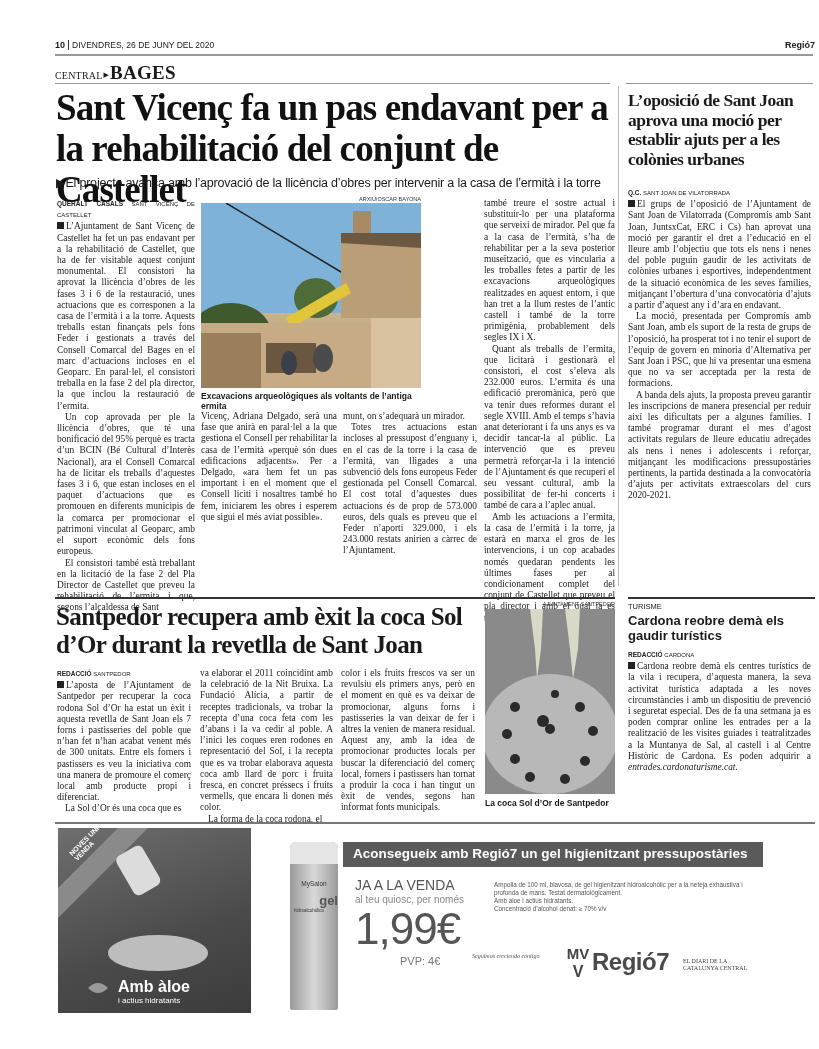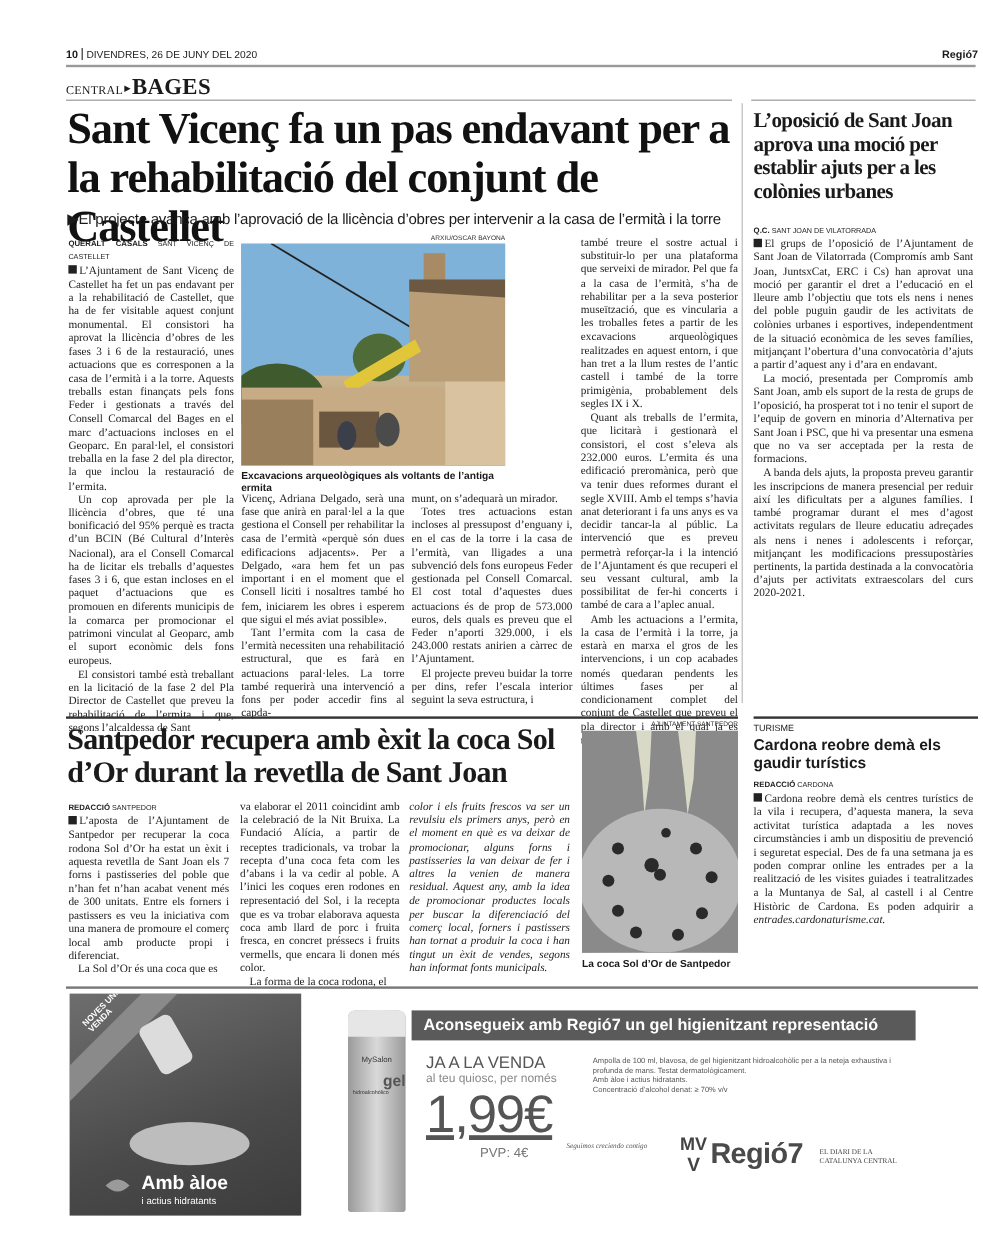--- a/index.html
+++ b/index.html
@@ -101,26 +101,24 @@
     <rect x="65" y="140" width="50" height="30" fill="#6b5640"></rect>
     <ellipse cx="122" cy="155" rx="10" ry="14" fill="#4b4b4b"></ellipse>
     <ellipse cx="88" cy="160" rx="8" ry="12" fill="#3b3f4a"></ellipse>
     <rect x="170" y="115" width="50" height="70" fill="#d8c2a0"></rect>
   </svg>
 </div>
 <div class="abs caption" style="left:201px; top:391px; width:230px;">Excavacions arqueològiques als voltants de l’antiga ermita</div>
 
 <div class="abs col" style="left:201px; top:411px; width:136px;">
   <p class="first">Vicenç, Adriana Delgado, serà una fase que anirà en paral·lel a la que gestiona el Consell per rehabilitar la casa de l’ermità «perquè són dues edificacions adjacents». Per a Delgado, «ara hem fet un pas important i en el moment que el Consell liciti i nosaltres també ho fem, iniciarem les obres i esperem que sigui el més aviat possible».</p>
-  <p>Tant l’ermita com la casa de l’ermità necessiten una rehabilitació estructural, que es farà en actuacions paral·leles. La torre també requerirà una intervenció a fons per poder accedir fins al capda-</p>
 </div>
 <div class="abs col" style="left:343px; top:411px; width:134px;">
   <p class="first">munt, on s’adequarà un mirador.</p>
   <p>Totes tres actuacions estan incloses al pressupost d’enguany i, en el cas de la torre i la casa de l’ermità, van lligades a una subvenció dels fons europeus Feder gestionada pel Consell Comarcal. El cost total d’aquestes dues actuacions és de prop de 573.000 euros, dels quals es preveu que el Feder n’aporti 329.000, i els 243.000 restats anirien a càrrec de l’Ajuntament.</p>
-  <p>El projecte preveu buidar la torre per dins, refer l’escala interior seguint la seva estructura, i</p>
 </div>
 <div class="abs col" style="left:484px; top:198px; width:131px;">
   <p class="first">també treure el sostre actual i substituir-lo per una plataforma que serveixi de mirador. Pel que fa a la casa de l’ermità, s’ha de rehabilitar per a la seva posterior museïtzació, que es vincularia a les troballes fetes a partir de les excavacions arqueològiques realitzades en aquest entorn, i que han tret a la llum restes de l’antic castell i també de la torre primigènia, probablement dels segles IX i X.</p>
   <p>Quant als treballs de l’ermita, que licitarà i gestionarà el consistori, el cost s’eleva als 232.000 euros. L’ermita és una edificació preromànica, però que va tenir dues reformes durant el segle XVIII. Amb el temps s’havia anat deteriorant i fa uns anys es va decidir tancar-la al públic. La intervenció que es preveu permetrà reforçar-la i la intenció de l’Ajuntament és que recuperi el seu vessant cultural, amb la possibilitat de fer-hi concerts i també de cara a l’aplec anual.</p>
   <p>Amb les actuacions a l’ermita, la casa de l’ermità i la torre, ja estarà en marxa el gros de les intervencions, i un cop acabades només quedaran pendents les últimes fases per al condicionament complet del conjunt de Castellet que preveu el pla director i amb el qual ja es treballa fa uns tres anys.</p>
 </div>
 
 <h2 class="abs side-h">L’oposició de Sant Joan aprova una moció per establir ajuts per a les colònies urbanes</h2>
 <div class="abs col" style="left:628px; top:187px; width:183px;">
   <div class="byline"><b>Q.C.</b> <span>SANT JOAN DE VILATORRADA</span></div>
@@ -135,21 +133,21 @@
 
 <div class="abs col" style="left:57px; top:668px; width:134px;">
   <div class="byline"><b>REDACCIÓ</b> <span>SANTPEDOR</span></div>
   <p class="first"><span class="sq"></span><span>L’aposta de l’Ajuntament de Santpedor per recuperar la coca rodona Sol d’Or ha estat un èxit i aquesta revetlla de Sant Joan els 7 forns i pastisseries del poble que n’han fet n’han acabat venent més de 300 unitats. Entre els forners i pastissers es veu la iniciativa com una manera de promoure el comerç local amb producte propi i diferenciat.</span></p>
   <p>La Sol d’Or és una coca que es</p>
 </div>
 <div class="abs col" style="left:200px; top:668px; width:133px;">
   <p class="first">va elaborar el 2011 coincidint amb la celebració de la Nit Bruixa. La Fundació Alícia, a partir de receptes tradicionals, va trobar la recepta d’una coca feta com les d’abans i la va cedir al poble. A l’inici les coques eren rodones en representació del Sol, i la recepta que es va trobar elaborava aquesta coca amb llard de porc i fruita fresca, en concret préssecs i fruits vermells, que encara li donen més color.</p>
   <p>La forma de la coca rodona, el</p>
 </div>
-<div class="abs col" style="left:341px; top:668px; width:134px;font-style:italic;">
+<div class="abs col" style="left:341px; top:668px; width:134px;">
   <p class="first">color i els fruits frescos va ser un revulsiu els primers anys, però en el moment en què es va deixar de promocionar, alguns forns i pastisseries la van deixar de fer i altres la venien de manera residual. Aquest any, amb la idea de promocionar productes locals per buscar la diferenciació del comerç local, forners i pastissers han tornat a produir la coca i han tingut un èxit de vendes, segons han informat fonts municipals.</p>
 </div>
 
 <div class="abs photo-credit" style="left:485px; top:601px; width:130px;">AJUNTAMENT SANTPEDOR</div>
 <div class="abs photo2">
   <svg width="130" height="185" viewBox="0 0 130 185">
     <rect width="130" height="185" fill="#8a8a8a"></rect>
     <path d="M45 0 L58 0 L56 40 L52 70 L50 40 Z" fill="#d9d9c8"></path>
     <path d="M80 0 L95 0 L93 40 L88 70 L85 40 Z" fill="#d9d9c8"></path>
     <ellipse cx="65" cy="125" rx="68" ry="60" fill="#b8b8b8"></ellipse>
@@ -188,24 +186,24 @@
   <div class="abs" style="left:60px; top:168px; font-family:'Liberation Sans',sans-serif; font-size:8px; color:#fff;">i actius hidratants</div>
 </div>
 
 <div class="abs" style="left:290px; top:842px; width:48px; height:168px; background:linear-gradient(90deg,#9a9a9a,#d9d9d9 50%,#9a9a9a); border-radius:6px 6px 2px 2px;">
   <div style="background:#e6e6e6; height:22px; border-radius:6px 6px 0 0;"></div>
   <div style="font-family:'Liberation Sans',sans-serif; font-size:6.5px; color:#333; text-align:center; margin-top:16px;">MySalon</div>
   <div style="font-family:'Liberation Sans',sans-serif; font-size:13px; font-weight:bold; color:#555; padding-left:4px; margin-top:6px;text-align:right;">gel</div>
   <div style="font-family:'Liberation Sans',sans-serif; font-size:4.5px; color:#333; padding-left:4px;">hidroalcohòlico</div>
 </div>
 
-<div class="abs banner">Aconsegueix amb Regió7 un gel higienitzant representació</div>
+<div class="abs banner">Aconsegueix amb Regió7 un gel higienitzant pressupostàries</div>
 <div class="abs ad-body" style="left:355px; top:877px; font-size:14px;">JA A LA VENDA</div>
 <div class="abs ad-body" style="left:355px; top:894px; font-size:10px; color:#888;">al teu quiosc, per només</div>
-<div class="abs ad-body" style="left:355px; top:904px; font-size:44px; color:#555; letter-spacing:-1px;text-decoration:underline;">1,99€</div>
+<div class="abs ad-body" style="left:355px; top:904px; font-size:44px; color:#555; letter-spacing:-1px;">1,99€</div>
 <div class="abs ad-body" style="left:400px; top:955px; font-size:11px; color:#777;">PVP: 4€</div>
 
 <div class="abs ad-body" style="left:494px; top:881px; width:270px; font-size:6.3px; line-height:8px;">
   <div>Ampolla de 100 ml, blavosa, de gel higienitzant hidroalcohòlic per a la neteja exhaustiva i profunda de mans. Testat dermatològicament.</div>
   <div>Amb àloe i actius hidratants.</div>
   <div>Concentració d’alcohol denat: ≥ 70% v/v</div>
 </div>
 
 <div class="abs" style="left:472px; top:953px; font-family:'Liberation Serif',serif; font-style:italic; font-size:6px; color:#555;">Seguimos creciendo contigo</div>
 <div class="abs" style="left:545px; top:945px; width:30px; height:42px; font-family:'Liberation Sans',sans-serif; font-weight:bold; font-size:15px; line-height:18px; color:#444; text-align:center;margin-left:18px;">

